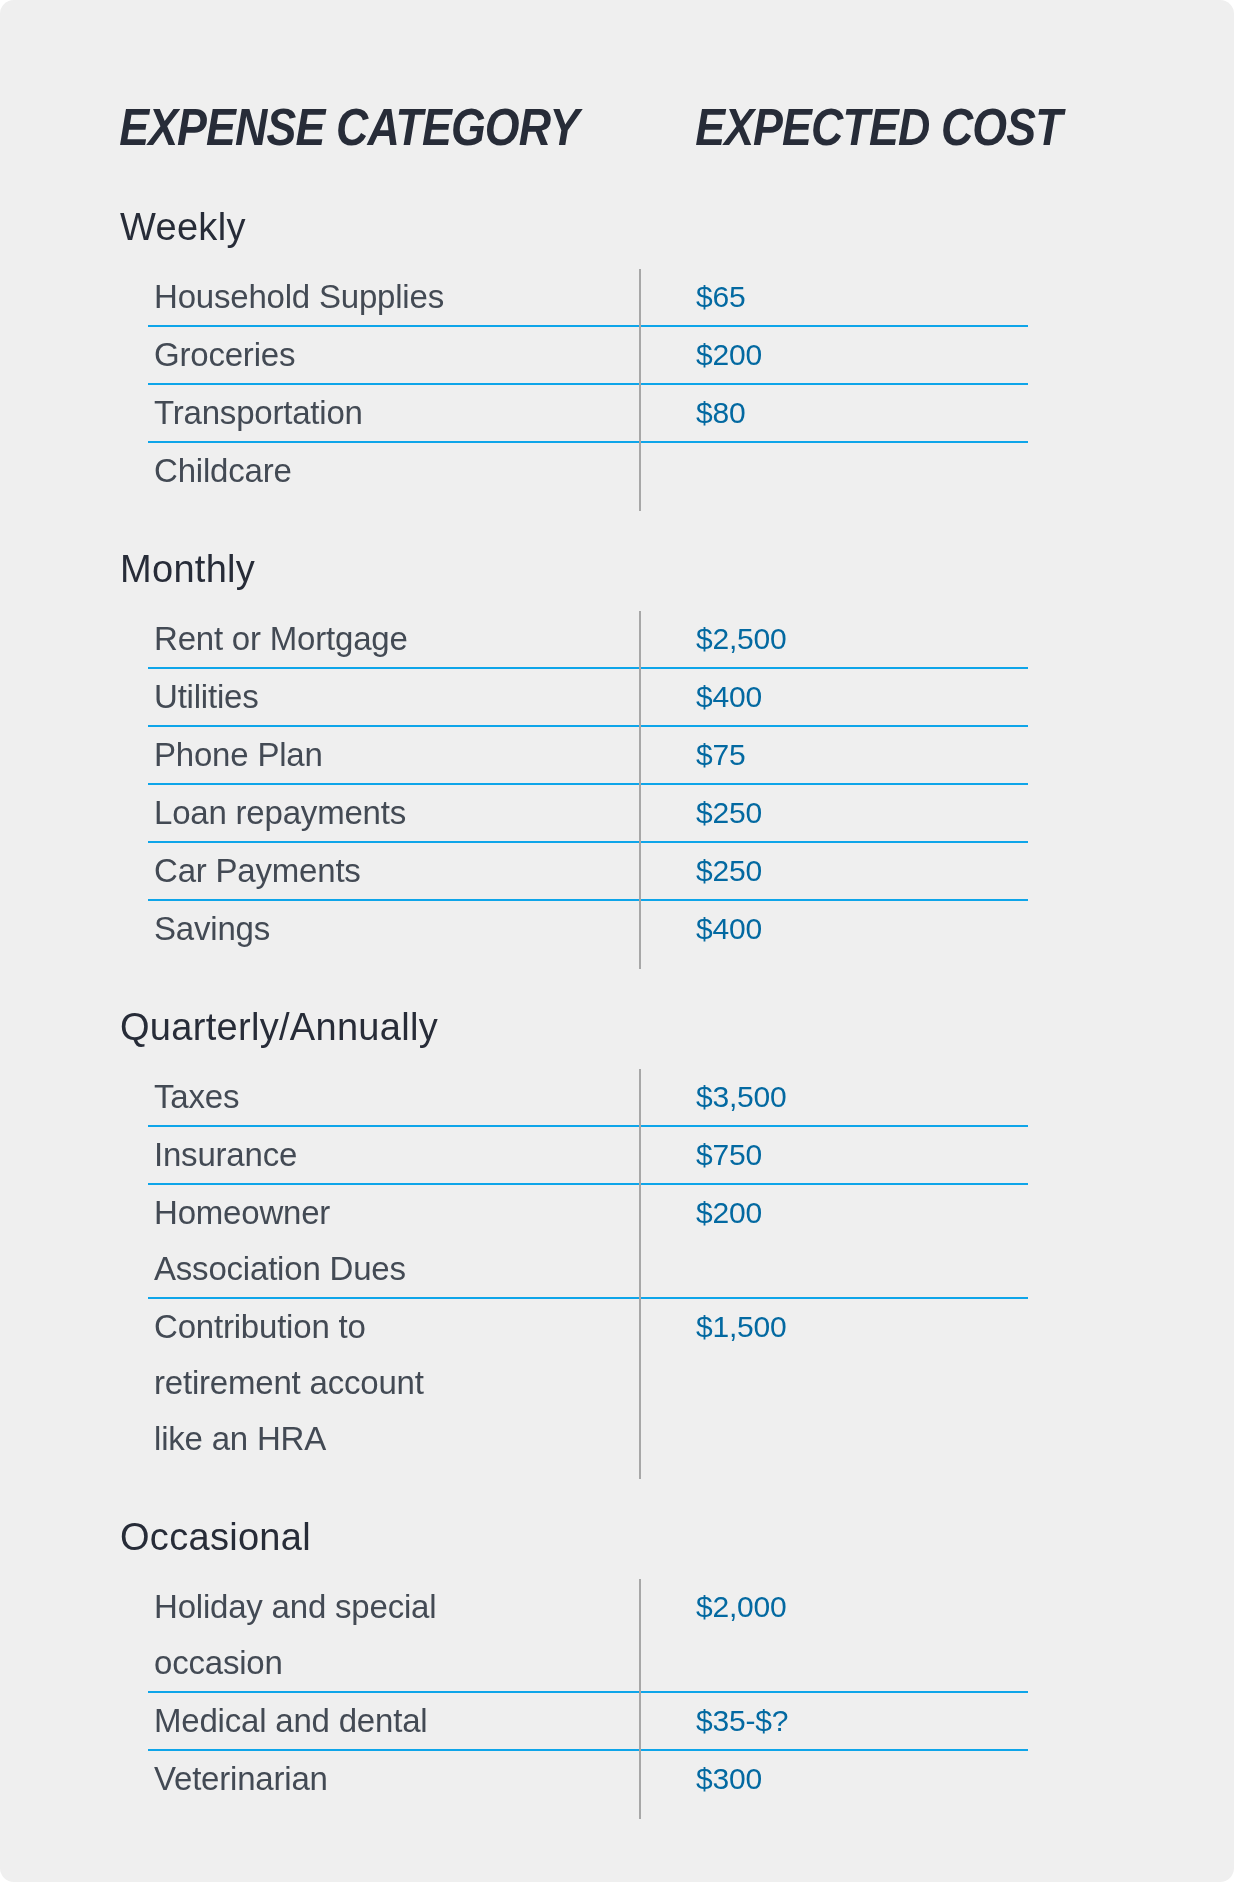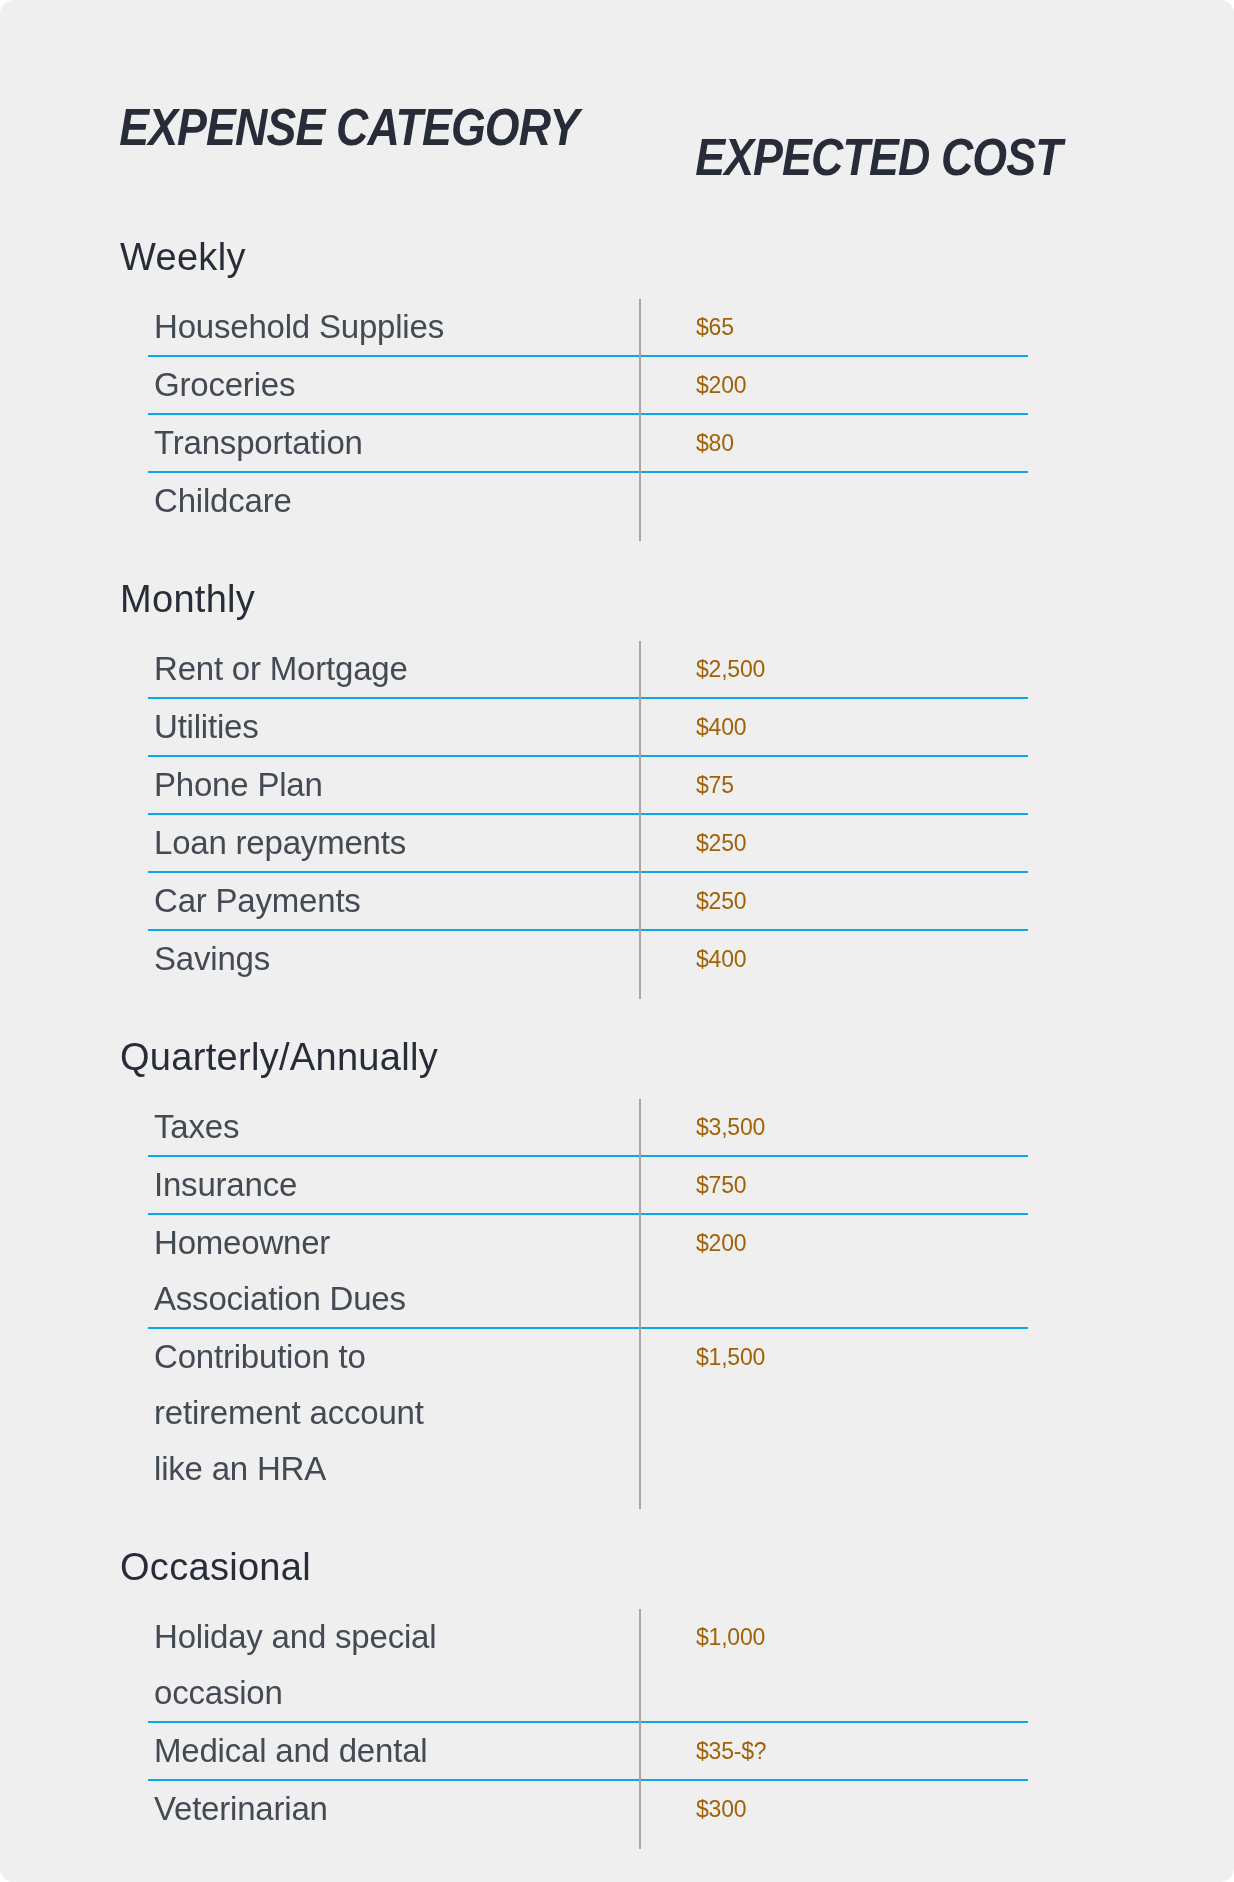--- a/index.html
+++ b/index.html
@@ -9,21 +9,21 @@
     width:1234px;height:1882px;
     background:#efefef;
     border-radius:14px;
     box-sizing:border-box;
     padding:97px 206px 0 114px;
     overflow:hidden;
   }
   
   .header-row{display:flex;align-items:flex-start;}
   .header-cell{width:576px;flex:0 0 576px;}
-  .header-cell.right{width:auto;flex:1;margin-top:30px;}
+  .header-cell.right{width:auto;flex:1;}
   .display-title{
     display:inline-block;
     font-size:52px;line-height:60px;
     font-weight:bold;font-style:italic;
     letter-spacing:-1px;
     color:#272c38;
     transform:scaleX(0.86);
     transform-origin:left center;
     white-space:nowrap;
     padding-left:6px;
@@ -48,23 +48,23 @@
     width:525px;flex:0 0 525px;box-sizing:border-box;
     padding:0 44px 0 6px;
     font-size:33px;line-height:56px;
     letter-spacing:-0.2px;
     color:#434a54;
     white-space:pre-line;
   }
   .val{
     flex:1;box-sizing:border-box;
     padding-left:23px;
-    font-size:23px;line-height:56px;
+    font-size:30px;line-height:56px;
     letter-spacing:-0.2px;
-    color:#a16207;
+    color:#0369a1;
     white-space:nowrap;
   }
 </style>
 </head>
 <body>
 
 <div class="card">
 
   <div class="header-row">
     <div class="header-cell">
@@ -154,21 +154,21 @@
     </div>
   </div>
 
   <div class="sec">
     <h2 class="sec-title">Occasional</h2>
     <div class="tbl">
       <div class="vline"></div>
       <div class="row">
         <div class="lbl">Holiday and special
 occasion</div>
-        <div class="val">$1,000</div>
+        <div class="val">$2,000</div>
       </div>
       <div class="row">
         <div class="lbl">Medical and dental</div>
         <div class="val">$35-$?</div>
       </div>
       <div class="row">
         <div class="lbl">Veterinarian</div>
         <div class="val">$300</div>
       </div>
     </div>

